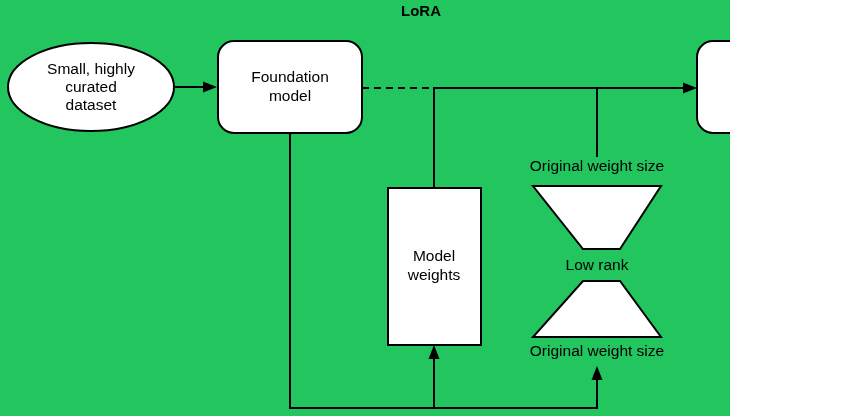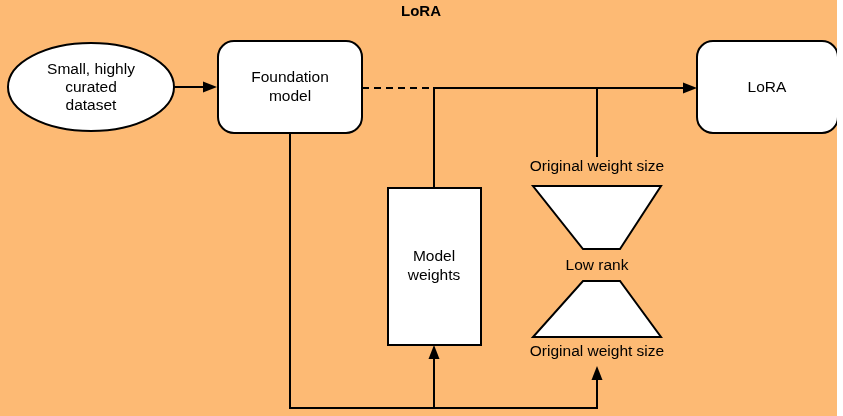--- a/index.html
+++ b/index.html
@@ -6,23 +6,23 @@
     margin: 0;
     padding: 0;
     background: #ffffff;
   }
   body {
     font-family: "Liberation Sans", sans-serif;
     color: #000000;
   }
   #diagram-root {
     position: relative;
-    width: 837px;
+    width: 730px;
     height: 416px;
-    background: #fdba74;
+    background: #22c55e;
     overflow: hidden;
   }
   #diagram-svg {
     position: absolute;
     left: 0;
     top: 0;
     width: 843px;
     height: 416px;
     display: block;
   }

